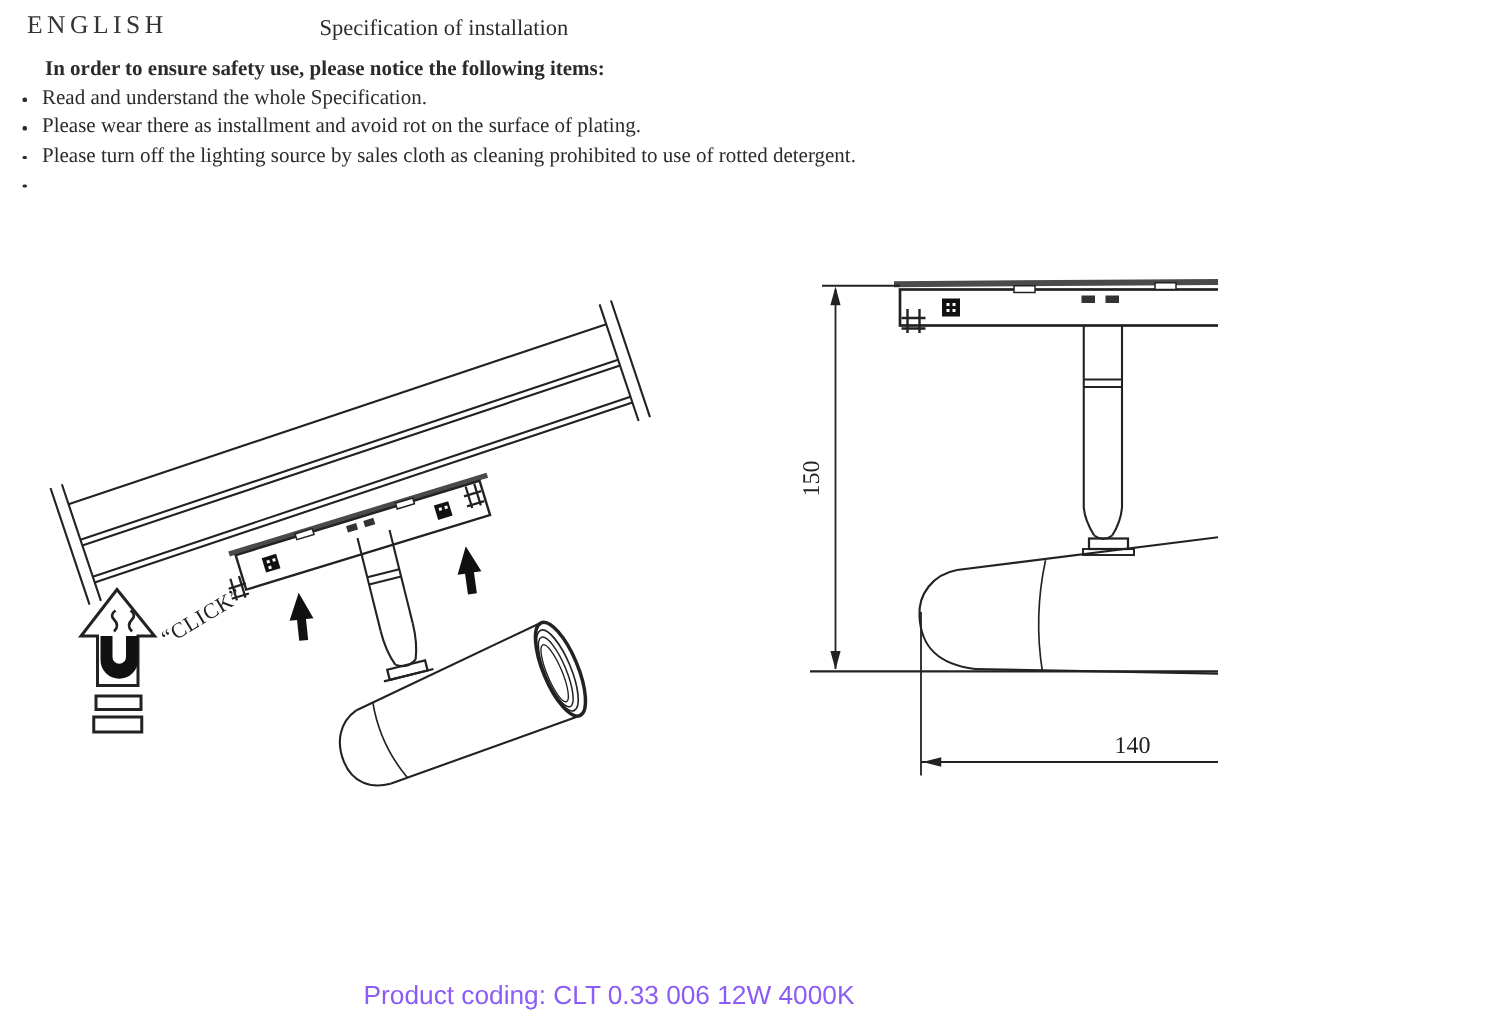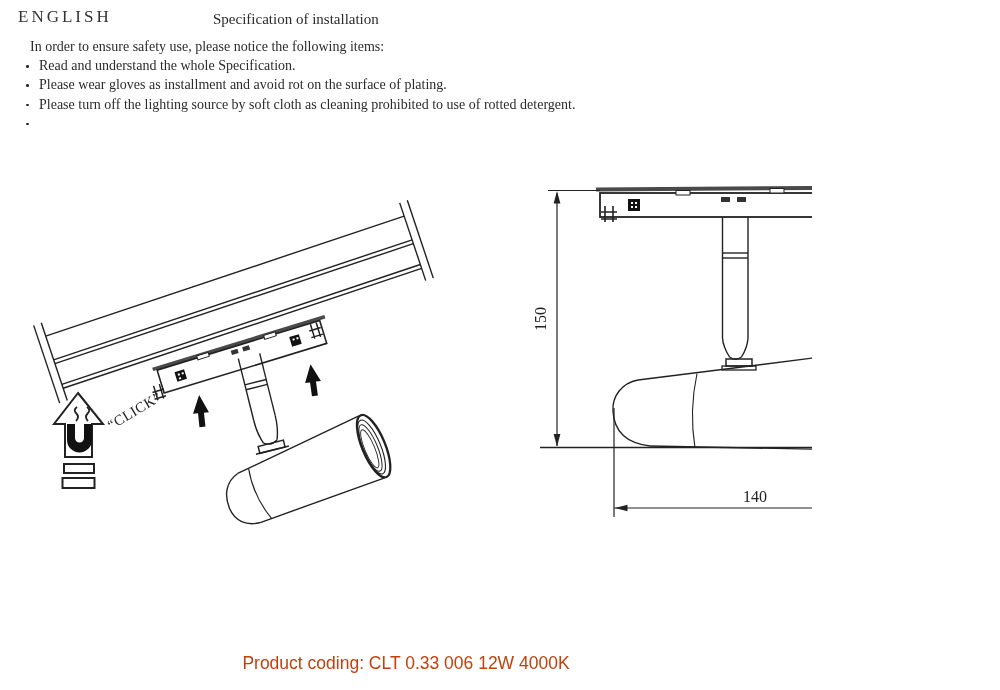--- a/index.html
+++ b/index.html
@@ -1,45 +1,45 @@
 <!DOCTYPE html>
 <html><head>
 <meta charset="utf-8">
 <style>
   html,body{margin:0;padding:0;background:#fff;}
   #page{position:relative;width:812px;height:690px;background:#ffffff;overflow:hidden;
         font-family:"Liberation Serif",serif;color:#2b2b2b;}
   .abs{position:absolute;}
   #lang{left:18px;top:7px;font-size:17px;letter-spacing:3px;color:#333;}
   #title{left:213px;top:11px;font-size:15px;color:#2b2b2b;}
-  #intro{left:30px;top:39px;font-size:14px;}
+  #intro{left:30px;top:39px;font-size:14px;font-weight:bold;}
   #safety-list{left:0;top:56px;width:640px;}
-  .item{position:relative;padding-left:28px;font-size:14px;line-height:19.3px;margin-left:11px;}
+  .item{position:relative;padding-left:28px;font-size:14px;line-height:19.3px;}
   .item .dot{position:absolute;left:15px;top:9px;width:2.5px;height:2.5px;
              background:#2b2b2b;border-radius:50%;}
   #footer{left:0;top:653px;width:100%;text-align:center;
-          font-family:"Liberation Sans",sans-serif;font-size:17.5px;color:#c2410c;}
+          font-family:"Liberation Sans",sans-serif;font-size:17.5px;color:#8b5cf6;}
   svg{position:absolute;left:0;top:0;}
   svg text{font-family:"Liberation Serif",serif;fill:#222;}
   .dim-text{font-size:16px;}
   .click-text{font-size:14.5px;letter-spacing:0.5px;}
 </style>
 </head>
 <body>
 
 <div id="page">
 
   <div id="lang" class="abs">ENGLISH</div>
   <div id="title" class="abs">Specification of installation</div>
   <div id="intro" class="abs">In order to ensure safety use, please notice the following items:</div>
 
   <div id="safety-list" class="abs">
     <div class="item"><span class="dot"></span><span>Read and understand the whole Specification.</span></div>
-    <div class="item"><span class="dot"></span><span>Please wear gloves as installment and avoid rot on the surface of plating.</span></div>
-    <div class="item"><span class="dot"></span><span>Please turn off the lighting source by soft cloth as cleaning prohibited to use of rotted detergent.</span></div>
+    <div class="item"><span class="dot"></span><span>Please wear there as installment and avoid rot on the surface of plating.</span></div>
+    <div class="item"><span class="dot"></span><span>Please turn off the lighting source by sales cloth as cleaning prohibited to use of rotted detergent.</span></div>
     <div class="item"><span class="dot"></span></div>
   </div>
 
   <svg width="1000" height="690" viewBox="0 0 1000 690">
 
     <g stroke="#222" fill="none" stroke-width="1.4">
 
       <g transform="translate(40,338) rotate(-18.5)">
         <line x1="6" y1="0" x2="384" y2="0"></line>
         <line x1="6" y1="25" x2="384" y2="25"></line>

